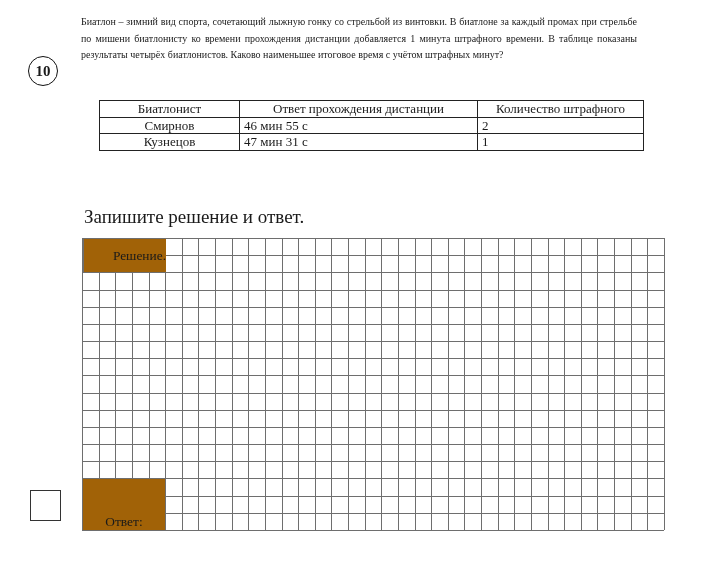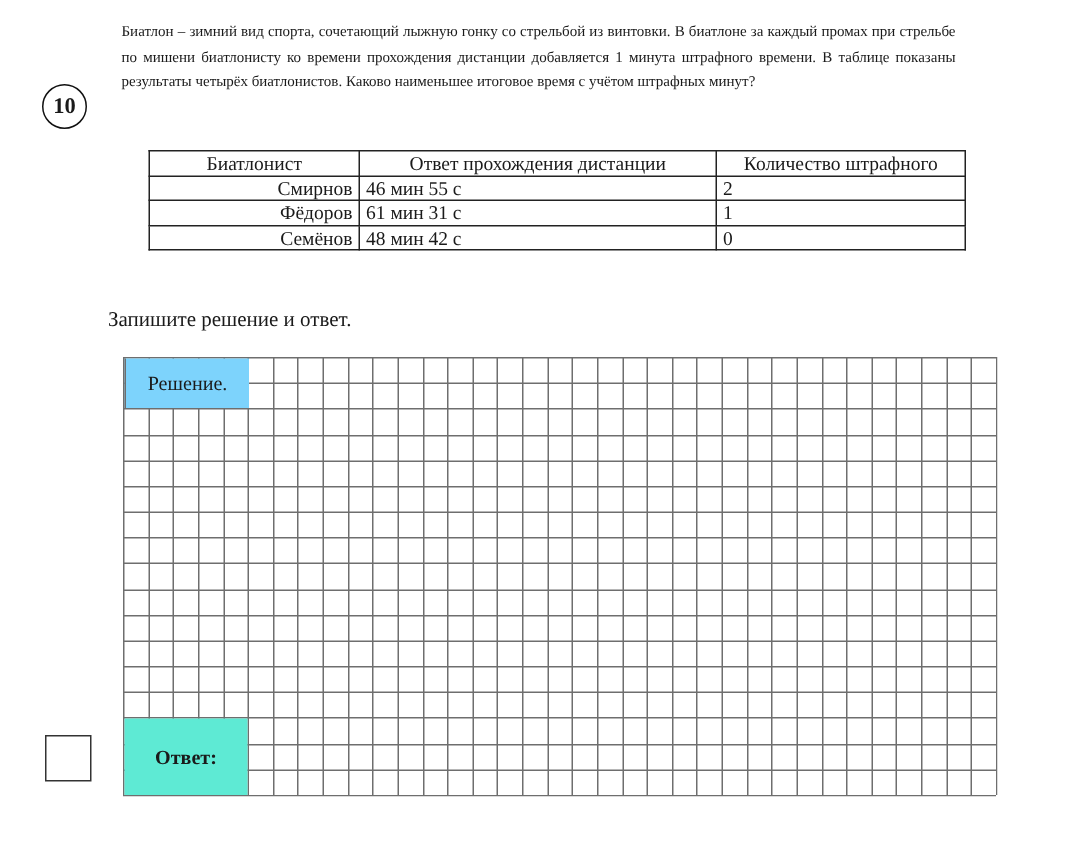--- a/index.html
+++ b/index.html
@@ -21,42 +21,41 @@
   .problem-text p { margin: 0; }
   table.results {
     position: absolute; left: 99px; top: 100px;
     border-collapse: collapse; font-size: 13px;
   }
   table.results td, table.results th {
     border: 1px solid #222; height: 15.5px; padding: 0 4px;
     font-weight: normal; line-height: 15px;
   }
   table.results th { }
-  table.results td.name { text-align: right; }
+  table.results td.name { text-align: center; }
   table.results td.num { text-align: left; }
   .col-name { width: 131px; }
   .col-time { width: 229px; }
   .col-miss { width: 157px; }
   .instruction {
-    position: absolute; left: 72px; top: 206px; font-size: 14px;
+    position: absolute; left: 84px; top: 206px; font-size: 19px;
   }
   .grid-wrap {
     position: absolute; left: 82px; top: 238px; width: 582px; height: 292px;
   }
   .grid-svg { position: absolute; left: 0; top: 0; }
   .solution-label {
     position: absolute; left: 0; top: 0; width: 84px; height: 34px;
-    background: #7dd3fc; display: flex; align-items: center; justify-content: center;
+    background: #a16207; display: flex; align-items: center; justify-content: flex-end;
     font-size: 13.4px;
   }
   .answer-label {
     position: absolute; left: 0; bottom: 0; width: 84px; height: 51px;
-    background: #5eead4; display: flex; align-items: center; justify-content: center;
+    background: #a16207; display: flex; align-items: flex-end; justify-content: center;
     font-size: 13.4px;
-    font-weight: bold;
   }
   .answer-box {
     position: absolute; left: 30px; top: 490px; width: 31px; height: 31px;
     border: 1.5px solid #333; box-sizing: border-box;
   }
 </style>
 </head>
 <body>
 
 <div class="task-number">
@@ -75,28 +74,23 @@
       <th class="col-miss">Количество штрафного</th>
     </tr>
   </thead>
   <tbody>
     <tr>
       <td class="name">Смирнов</td>
       <td class="num">46 мин 55 с</td>
       <td class="num">2</td>
     </tr>
     <tr>
-      <td class="name">Фёдоров</td>
-      <td class="num">61 мин 31 с</td>
+      <td class="name">Кузнецов</td>
+      <td class="num">47 мин 31 с</td>
       <td class="num">1</td>
-    </tr>
-    <tr>
-      <td class="name">Семёнов</td>
-      <td class="num">48 мин 42 с</td>
-      <td class="num">0</td>
     </tr>
   </tbody>
 </table>
 
 <div class="instruction">Запишите решение и ответ.</div>
 
 <div class="grid-wrap">
   <svg class="grid-svg" id="grid-svg" width="583" height="293">
       <line x1="0.5" x2="0.5" y1="0" y2="292" stroke="#6e6e6e" stroke-width="1"></line>
       <line x1="17.5" x2="17.5" y1="0" y2="292" stroke="#6e6e6e" stroke-width="1"></line>

